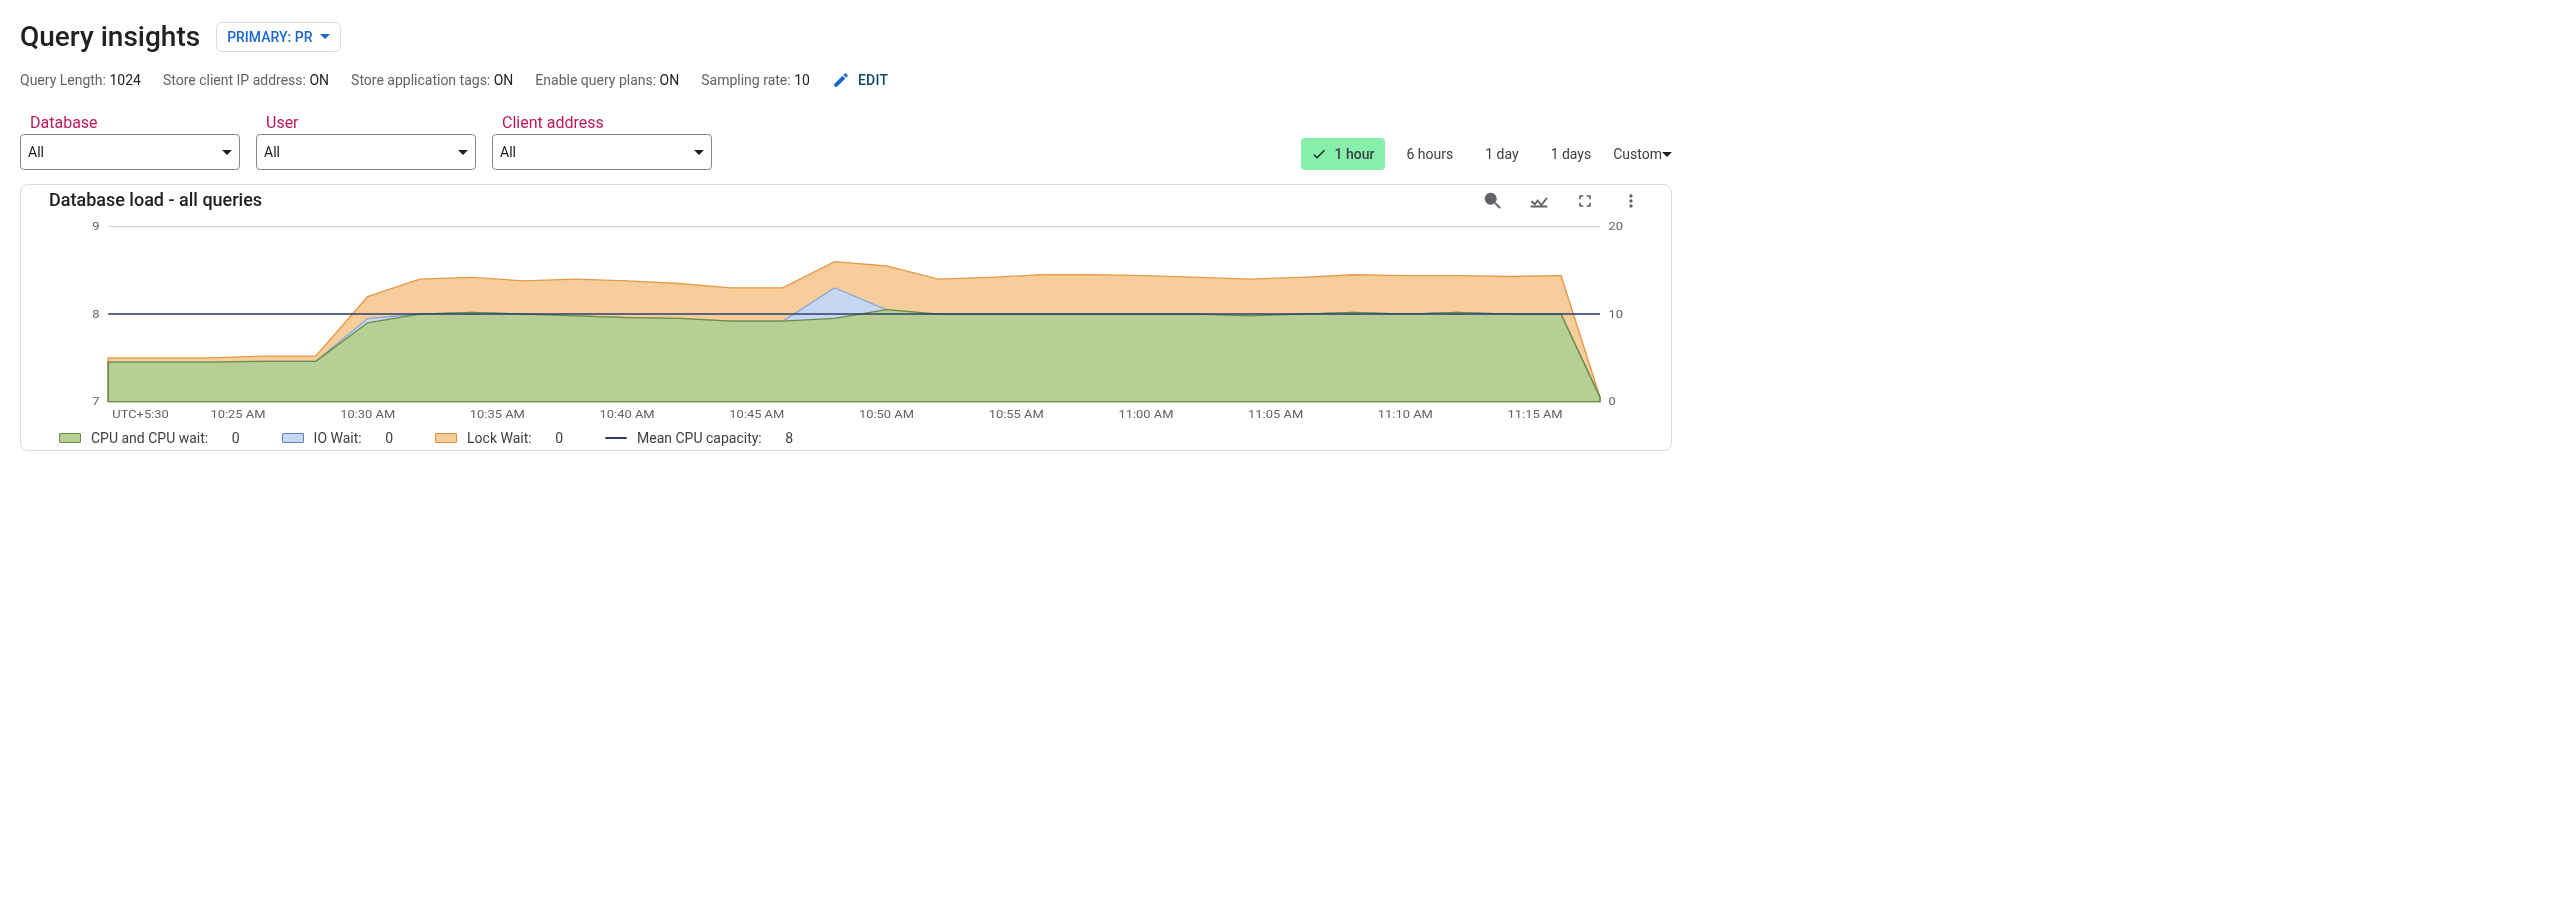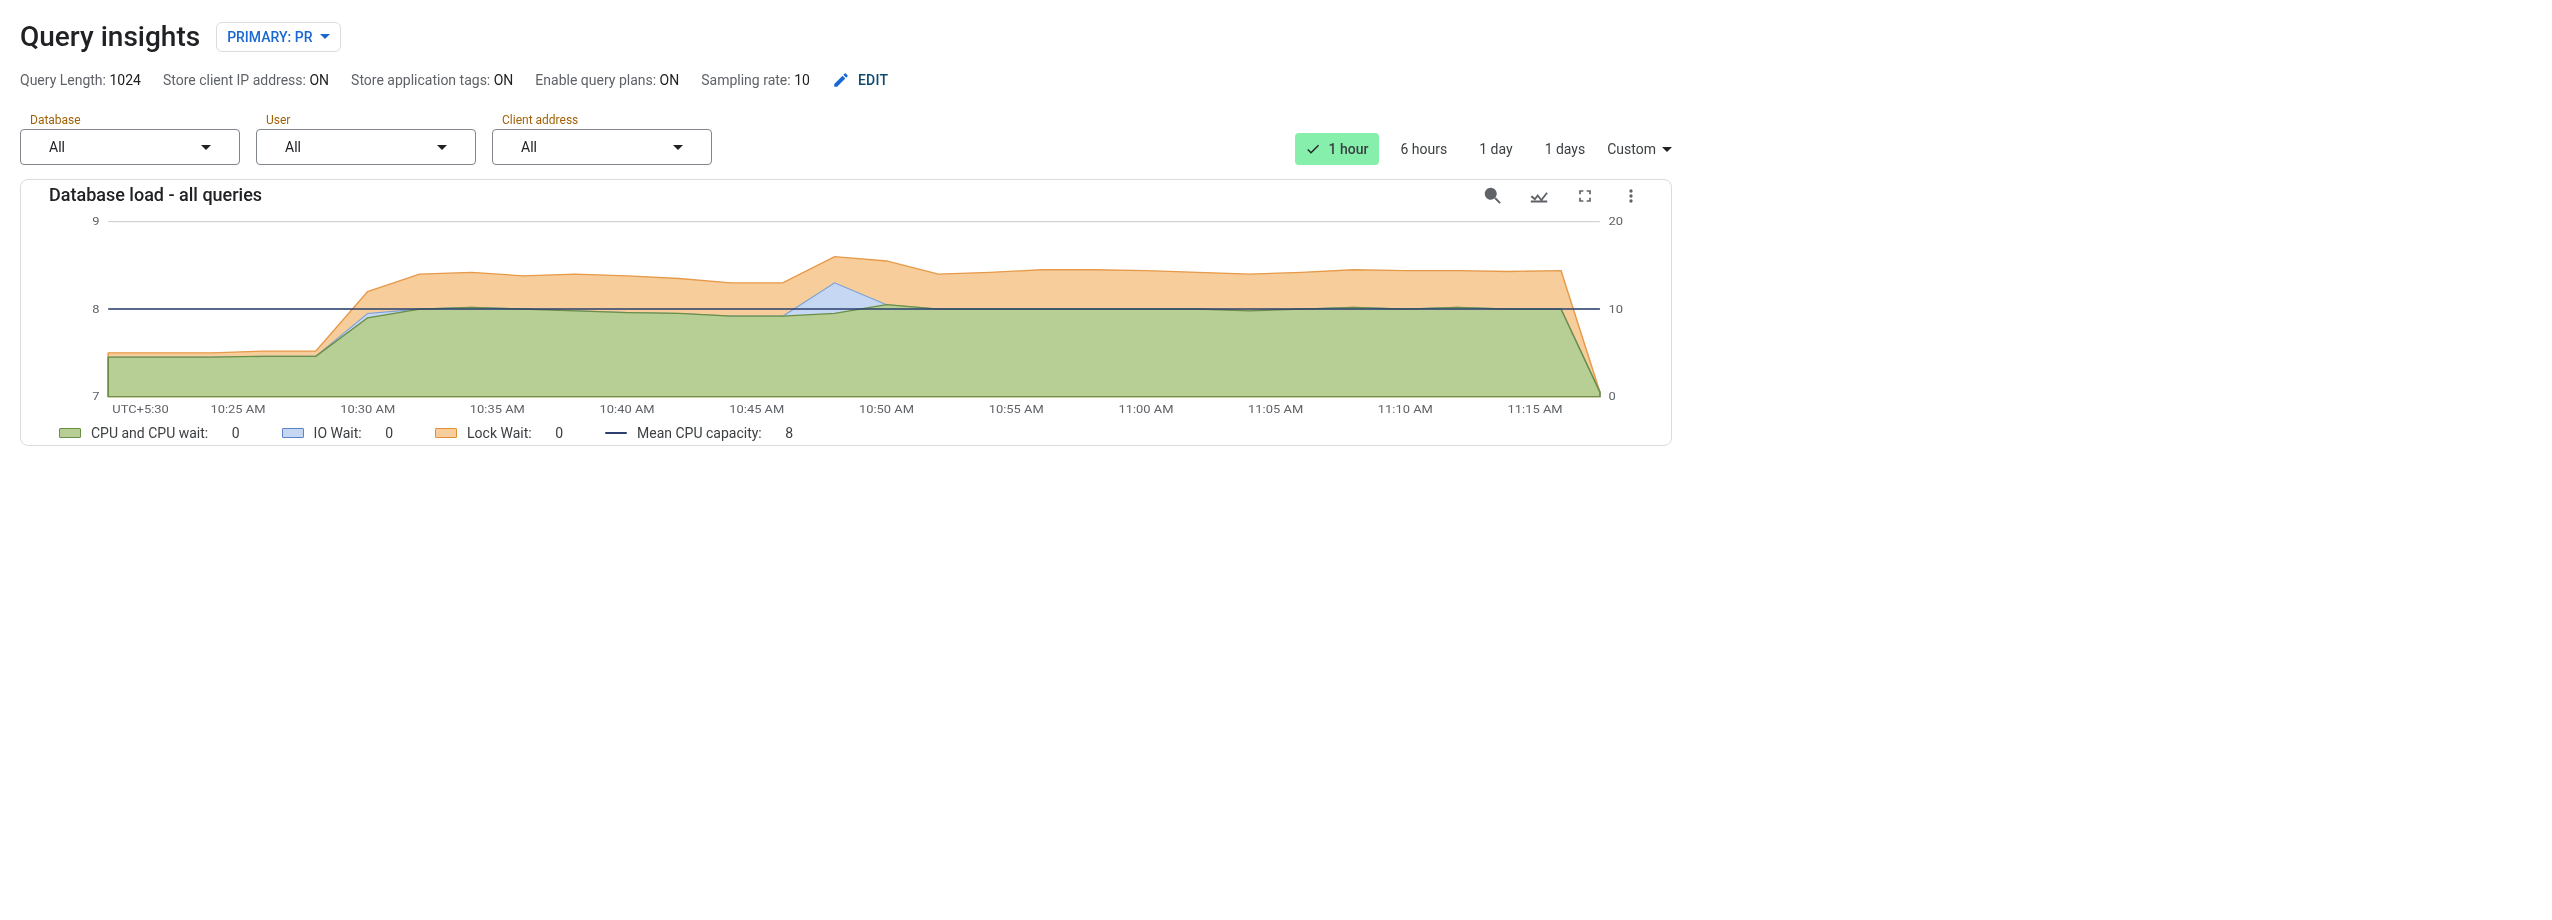--- a/index.html
+++ b/index.html
@@ -66,30 +66,30 @@
     align-items: flex-end;
     gap: 16px;
     margin-bottom: 14px;
   }
   .filter {
     display: flex;
     flex-direction: column;
     gap: 2px;
   }
   .filter-label {
-    font-size: 12px;
-    color: #a16207;
+    font-size: 16px;
+    color: #be185d;
     padding-left: 10px;
   }
   .select {
     border: 1px solid #80868b;
     border-radius: 4px;
     height: 36px;
     width: 220px;
-    padding: 0 28px;
+    padding: 0 7px;
     display: flex;
     align-items: center;
     justify-content: space-between;
     font-size: 14px;
     cursor: pointer;
     background: #fff;
   }
   .select .dropdown-arrow { border-top-color: #202124; }
   .spacer { flex: 1; }
   .time-range {
@@ -107,21 +107,20 @@
   .time-opt.selected {
     background: #86efac;
     display: inline-flex;
     align-items: center;
     gap: 8px;
     font-weight: 500;
   }
   .time-custom {
     display: inline-flex;
     align-items: center;
-    gap: 6px;
     cursor: pointer;
     justify-content: center;
   }
   .card {
     border: 1px solid #dadce0;
     border-radius: 8px;
     padding: 4px 28px;
   }
   .card-header {
     display: flex;

